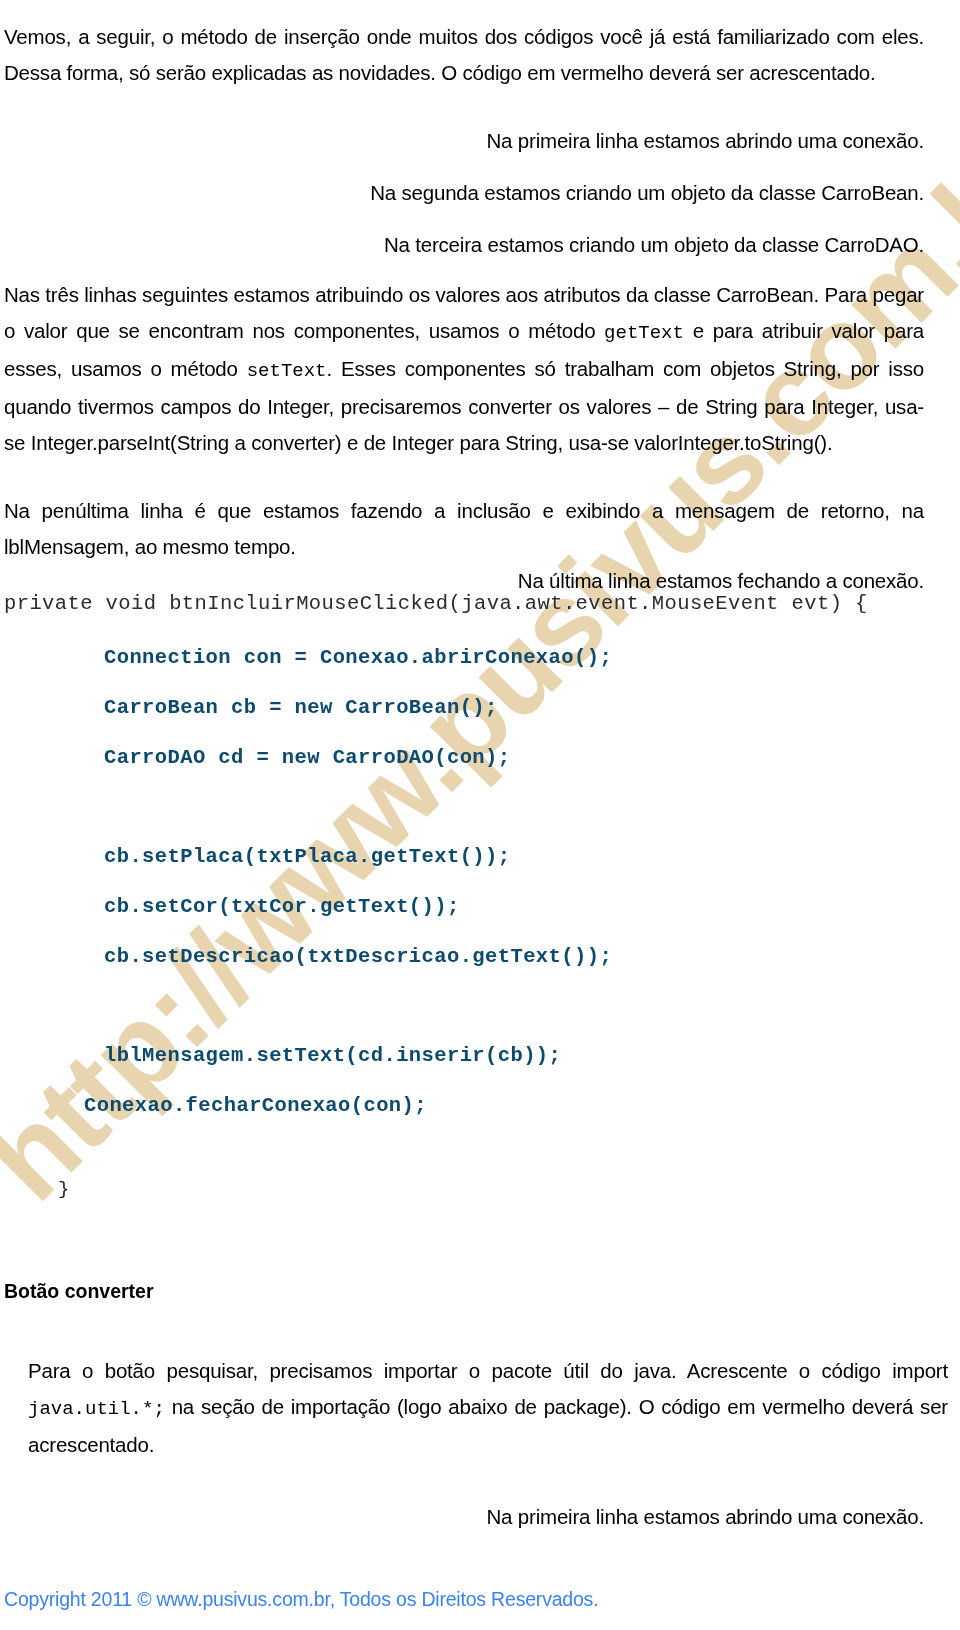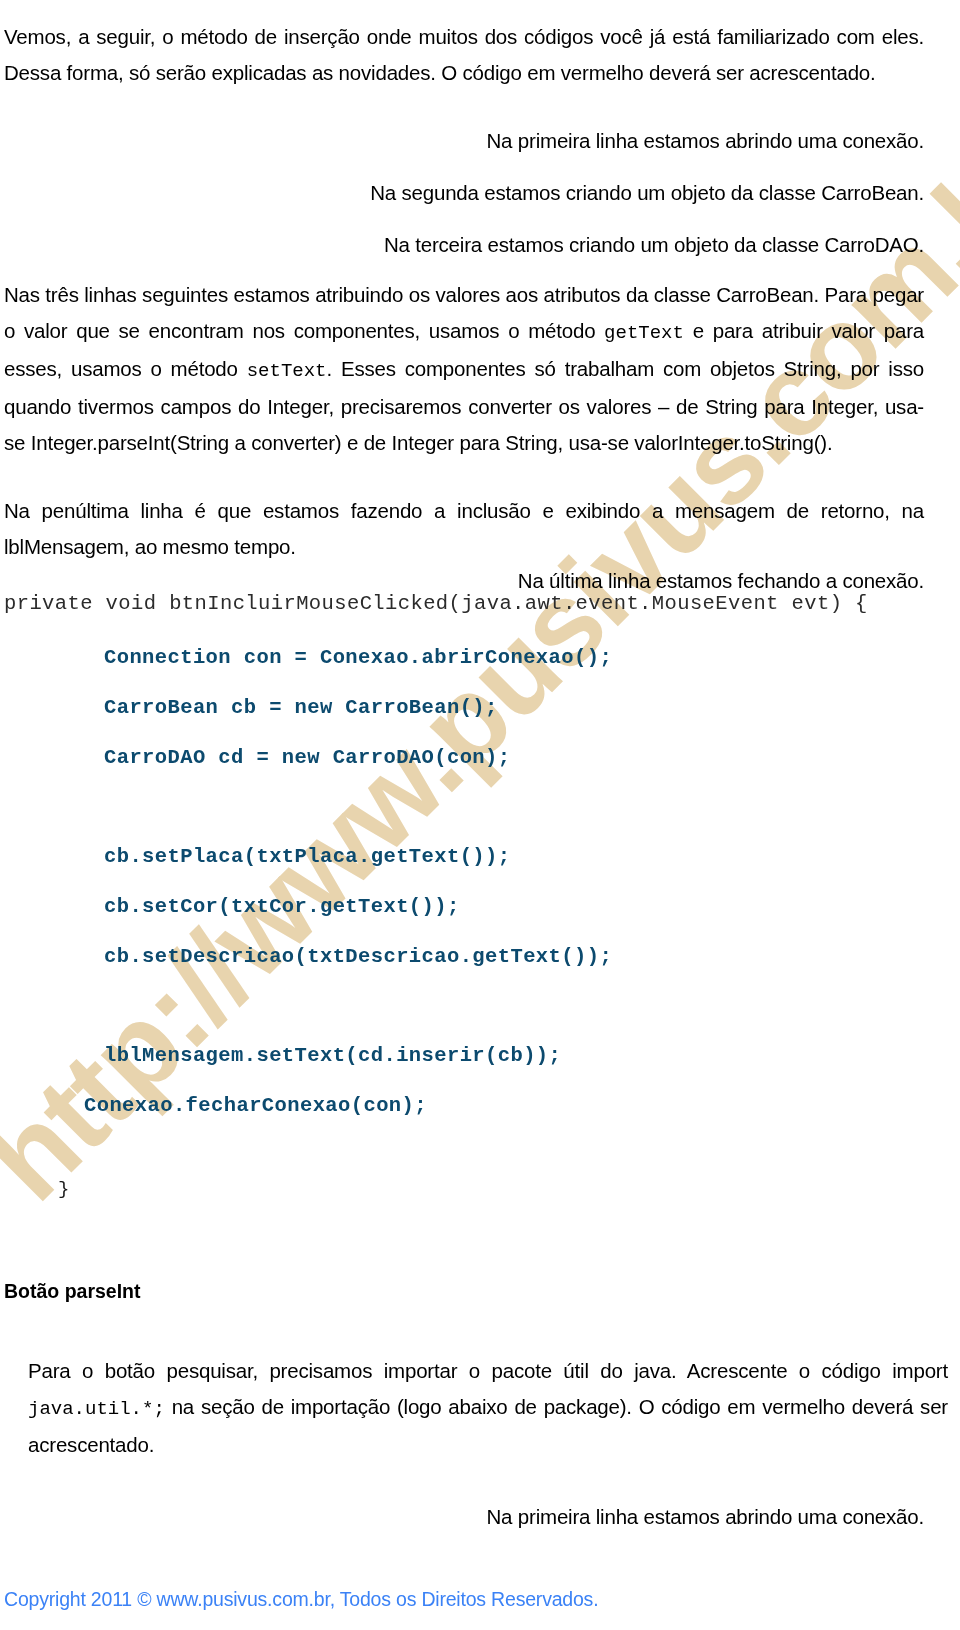--- a/index.html
+++ b/index.html
@@ -148,21 +148,21 @@
 
     <div class="code-line code-red" style="top:945px; left:104px;">cb.setDescricao(txtDescricao.getText());</div>
 
     <div class="code-line code-red" style="top:1044px; left:104px;">lblMensagem.setText(cd.inserir(cb));</div>
 
     <div class="code-line code-red" style="top:1094px; left:84px;">Conexao.fecharConexao(con);</div>
 
     <div class="code-line code-brace" style="top:1178px;">}</div>
   </div>
 
-  <h3 class="heading" style="top:1280px; margin:0;">Botão parseInt</h3>
+  <h3 class="heading" style="top:1280px; margin:0;">Botão converter</h3>
 
   <p class="para" style="top:1332px;margin-left:24px;"><span>Para o botão pesquisar, precisamos importar o pacote útil do java. Acrescente o código import </span><span class="mono-inline">java.util.*;</span><span> na seção de importação (logo abaixo de package). O código em vermelho deverá ser acrescentado.</span></p>
 
   <p class="para nojust" style="top:1478px;">Na primeira linha estamos abrindo uma conexão.</p>
 
 </div>
 
 <div id="footer">Copyright 2011 © www.pusivus.com.br, Todos os Direitos Reservados.</div>
 
 </body></html>

